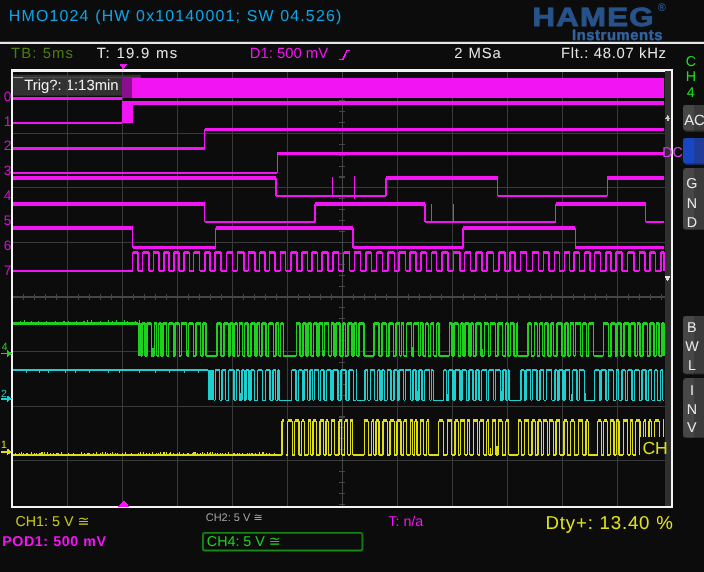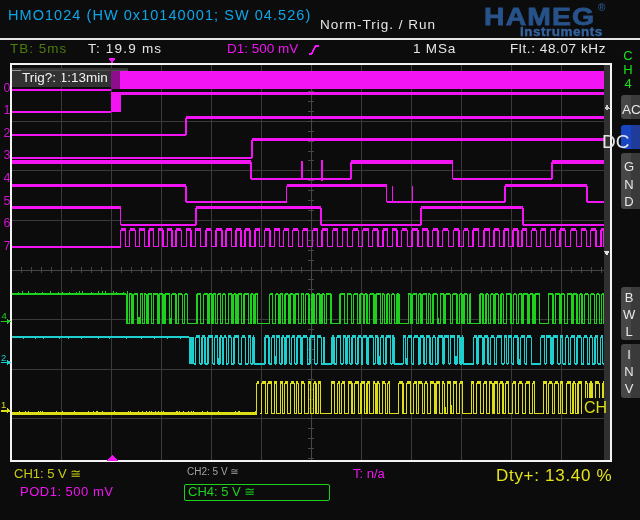--- a/index.html
+++ b/index.html
@@ -1373,39 +1373,38 @@
       <polygon points="6.5,318.4 6.5,324.4 11.0,321.4" fill="#1fd11f"></polygon>
       <line x1="1.0" y1="362.5" x2="7.0" y2="362.5" stroke="#1ecfcf" stroke-width="1.6"></line>
       <polygon points="6.5,359.5 6.5,365.5 11.0,362.5" fill="#1ecfcf"></polygon>
       <line x1="1.0" y1="410.8" x2="7.0" y2="410.8" stroke="#dede16" stroke-width="1.6"></line>
       <polygon points="6.5,407.8 6.5,413.8 11.0,410.8" fill="#dede16"></polygon>
       <rect x="582.0" y="397.5" width="21.8" height="18.0" fill="#0c0c0c"></rect>
       <text x="584" y="412.5" font-family="Liberation Sans, sans-serif" font-size="16" fill="#dede16">CH</text>
       <path d="M308.5,54 H311.5 L315.5,45.8 H318.5" stroke="#f214f2" stroke-width="1.6" fill="none"></path>
     </svg>
 <div class="t" style="left:8px;top:8px;color:#0ea5e9;font-size:14.5px;font-weight:normal;letter-spacing:1.05px">HMO1024 (HW 0x10140001; SW 04.526)</div>
-    <div class="t" style="left:320px;top:18px;color:#e6e6e6;font-size:13.5px;font-weight:normal;letter-spacing:1px">Norm-Trig. / Run</div>
     <div class="t" style="left:10px;top:41.5px;color:#4d7c0f;font-size:13.5px;font-weight:normal;letter-spacing:1px">TB: 5ms</div>
     <div class="t" style="left:88px;top:41.5px;color:#e6e6e6;font-size:13.5px;font-weight:normal;letter-spacing:1.2px">T: 19.9 ms</div>
     <div class="t" style="left:227px;top:41.5px;color:#f214f2;font-size:13.5px;font-weight:normal;letter-spacing:0">D1: 500 mV</div>
-    <div class="t" style="left:413px;top:41.5px;color:#e6e6e6;font-size:13.5px;font-weight:normal;letter-spacing:0.8px">1 MSa</div>
+    <div class="t" style="left:413px;top:41.5px;color:#e6e6e6;font-size:13.5px;font-weight:normal;letter-spacing:0.8px">2 MSa</div>
     <div class="t" style="left:510px;top:41.5px;color:#e6e6e6;font-size:13.5px;font-weight:normal;letter-spacing:0.6px">Flt.: 48.07 kHz</div>
     <div class="t" style="left:484px;top:4px;color:#27538a;font-size:24px;font-weight:bold;transform:scaleX(1.18);transform-origin:0 0;letter-spacing:1px;-webkit-text-stroke:0.8px #27538a">HAMEG</div>
     <div class="t" style="left:598px;top:3px;color:#2b568e;font-size:10px;font-weight:bold">®</div>
     <div class="t" style="left:520px;top:25px;color:#33639f;font-size:13.5px;font-weight:bold;letter-spacing:0.5px;-webkit-text-stroke:0.4px #33639f">Instruments</div>
     <div class="t" style="left:14px;top:466.5px;color:#c9c913;font-size:13px;font-weight:normal;letter-spacing:0">CH1: 5 V ≅</div>
     <div class="t" style="left:187px;top:466.5px;color:#a3a3a3;font-size:10px;font-weight:normal;letter-spacing:0">CH2: 5 V ≅</div>
     <div class="t" style="left:353px;top:466.5px;color:#f214f2;font-size:13px;font-weight:normal;letter-spacing:0">T: n/a</div>
     <div class="t" style="left:496px;top:466.5px;color:#e3e31a;font-size:17px;font-weight:normal;letter-spacing:0.7px">Dty+: 13.40 %</div>
-    <div class="t" style="left:20px;top:484.5px;color:#f214f2;font-size:13px;font-weight:normal;letter-spacing:0.5px">POD1: 500 mV</div>
+    <div class="t" style="left:2px;top:484.5px;color:#f214f2;font-size:13px;font-weight:bold;letter-spacing:0.5px">POD1: 500 mV</div>
     <div class="t" style="left:188px;top:484.5px;color:#1fd11f;font-size:13px;font-weight:normal;letter-spacing:0">CH4: 5 V ≅</div>
     <div class="t" style="left:184px;top:483.5px;width:144px;height:15px;border:1px solid #1fd11f;border-radius:2px"></div>
 <div class="t" style="left:622px;top:49px;color:#19e219;font-size:13px;line-height:13.8px;text-align:center;width:12px">C<br>H<br>4</div>
     <div class="t" style="left:620.5px;top:95px;width:19.5px;height:24px;background:linear-gradient(90deg,#474747 0 48%,#3a3a3a 48%);border-radius:3px 0 0 3px"></div>
     <div class="t" style="left:621.5px;top:102.8px;color:#e8e8e8;font-size:13.5px">AC</div>
     <div class="t" style="left:620.5px;top:124.5px;width:19.5px;height:24px;background:linear-gradient(90deg,#1845c4 0 48%,#1f3c98 48%);border-radius:3px 0 0 3px"></div>
-    <div class="t" style="left:602px;top:132.3px;color:#e5e5e5;font-size:19px">DC</div>
+    <div class="t" style="left:602px;top:132.3px;color:#d946ef;font-size:13px">DC</div>
     <div class="t" style="left:620.5px;top:153px;width:19.5px;height:56px;background:linear-gradient(90deg,#474747 0 48%,#3a3a3a 48%);border-radius:3px 0 0 3px"></div>
     <div class="t" style="left:623px;top:157.5px;color:#e8e8e8;font-size:13px;line-height:17.5px;text-align:center;width:12px">G<br>N<br>D</div>
     <div class="t" style="left:620.5px;top:287px;width:19.5px;height:53px;background:linear-gradient(90deg,#474747 0 48%,#3a3a3a 48%);border-radius:3px 0 0 3px"></div>
     <div class="t" style="left:623px;top:290px;color:#e8e8e8;font-size:13px;line-height:16.8px;text-align:center;width:12px">B<br>W<br>L</div>
     <div class="t" style="left:620.5px;top:344px;width:19.5px;height:54px;background:linear-gradient(90deg,#474747 0 48%,#3a3a3a 48%);border-radius:3px 0 0 3px"></div>
     <div class="t" style="left:623px;top:347px;color:#e8e8e8;font-size:13px;line-height:16.8px;text-align:center;width:12px">I<br>N<br>V</div>
 </div>
 </body></html>

